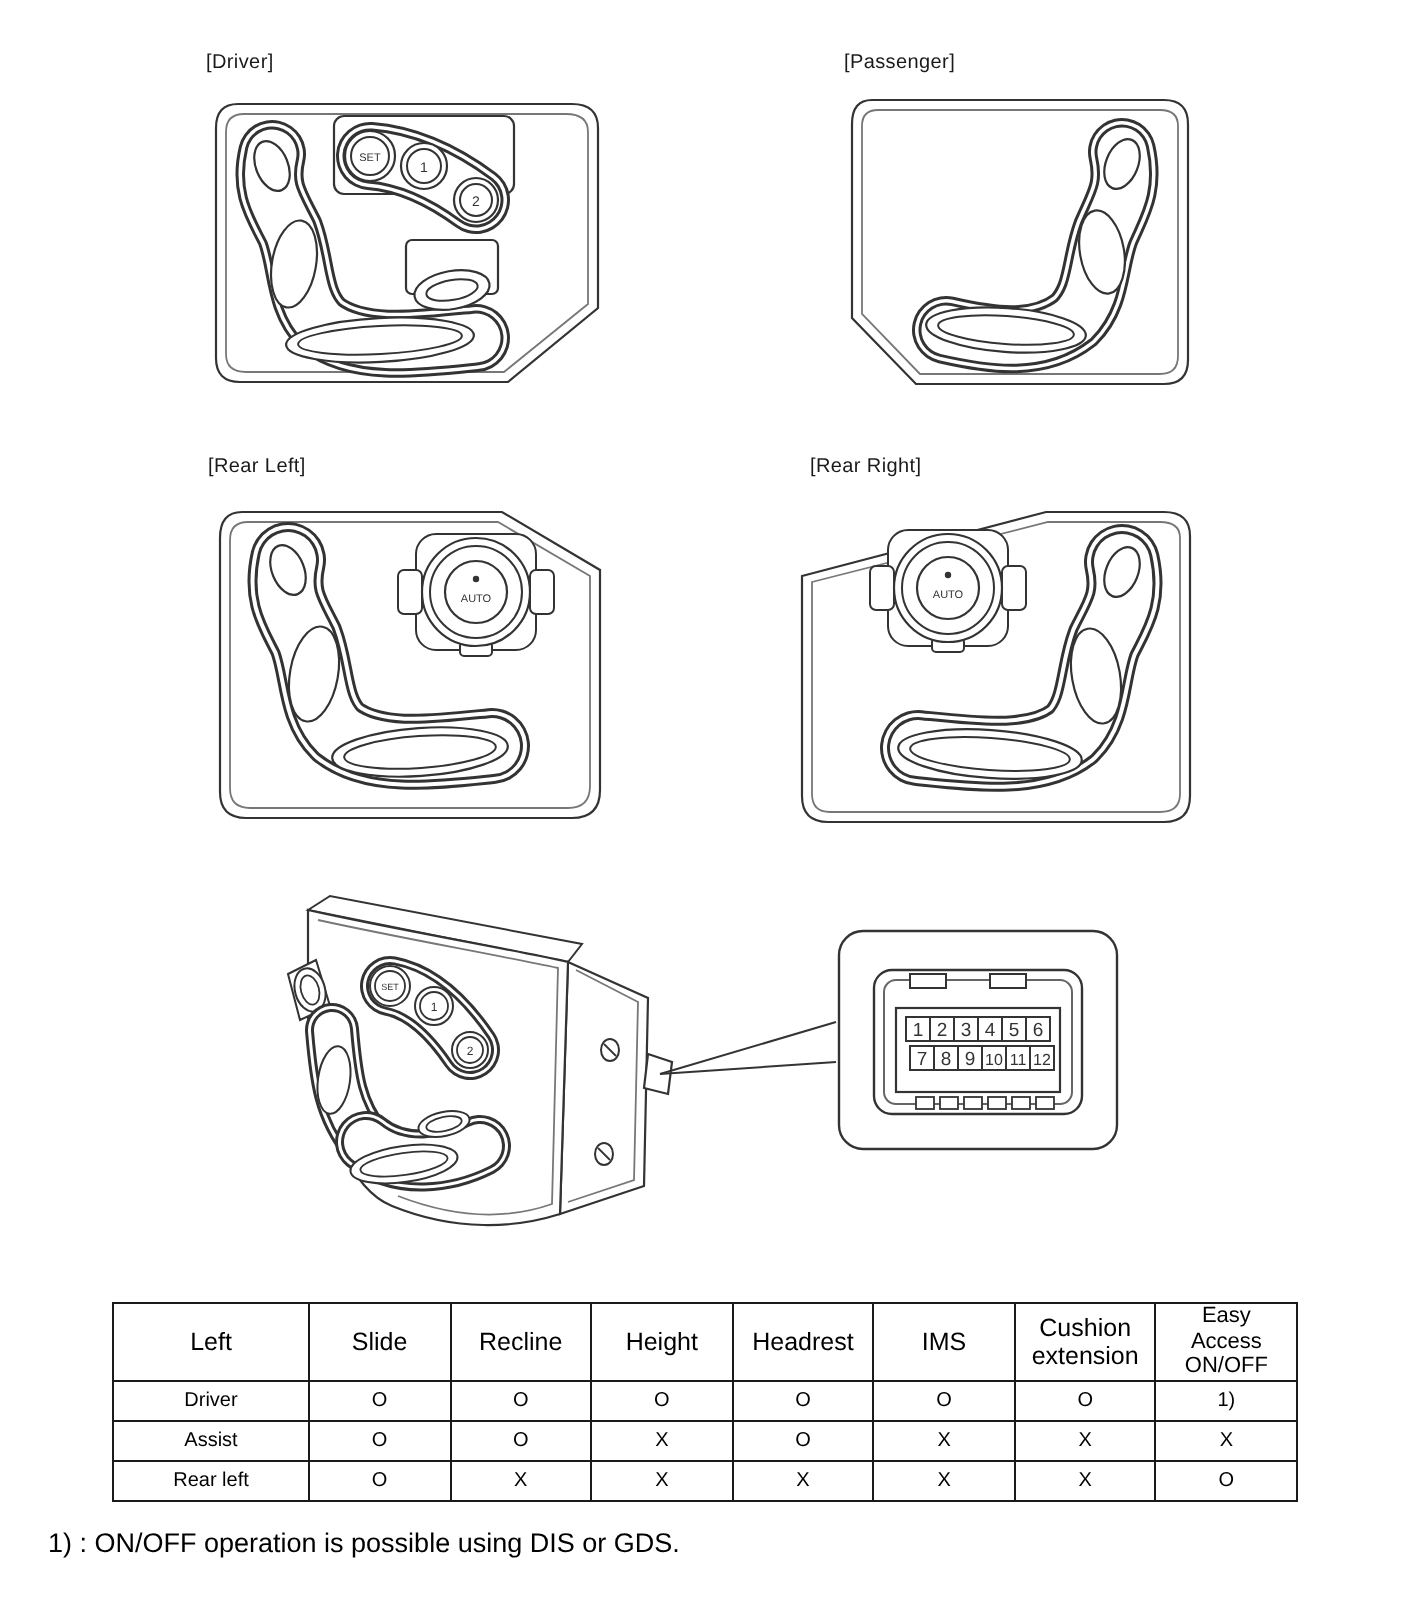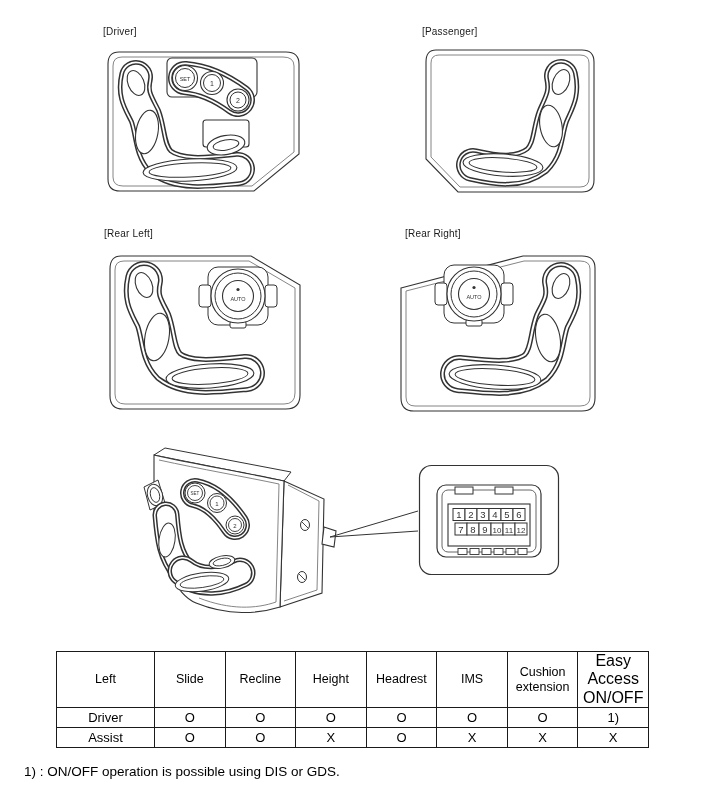--- a/index.html
+++ b/index.html
@@ -17,22 +17,22 @@
   .tbl-wrap { left: 56px; top: 651px; width: 593px; }
   table.features {
     width: 100%; border-collapse: collapse; table-layout: fixed;
     font-size: 13px; color: #000;
   }
   table.features th, table.features td {
     border: 1px solid #1a1a1a; text-align: center; vertical-align: middle;
     font-weight: normal; padding: 0 2px;
   }
   table.features th { height: 30px; font-size: 12.5px; white-space: pre-line; line-height: 1.15; }
-  table.features th.small { font-size: 16px; }
-  table.features td { height: 20px; font-size: 13px; }
+  table.features th.small { font-size: 11px; }
+  table.features td { height: 20px; font-size: 10px; }
   col.c-item { width: 98px; }
   .footnote { left: 24px; top: 764px; font-size: 13.5px; color: #000; }
 </style>
 </head>
 <body>
 
 <div class="abs panel-label" style="left:103px; top:26px;">[Driver]</div>
 <div class="abs panel-label" style="left:422px; top:26px;">[Passenger]</div>
 <div class="abs panel-label" style="left:104px; top:228px;">[Rear Left]</div>
 <div class="abs panel-label" style="left:405px; top:228px;">[Rear Right]</div>
@@ -347,17 +347,27 @@
       <tr>
         <td>Assist</td>
         <td>O</td>
         <td>O</td>
         <td>X</td>
         <td>O</td>
         <td>X</td>
         <td>X</td>
         <td>X</td>
       </tr>
+      <tr>
+        <td>Rear left</td>
+        <td>O</td>
+        <td>X</td>
+        <td>X</td>
+        <td>X</td>
+        <td>X</td>
+        <td>X</td>
+        <td>O</td>
+      </tr>
     </tbody>
   </table>
 </div>
 
 <div class="abs footnote">1) : ON/OFF operation is possible using DIS or GDS.</div>
 
 </body></html>

